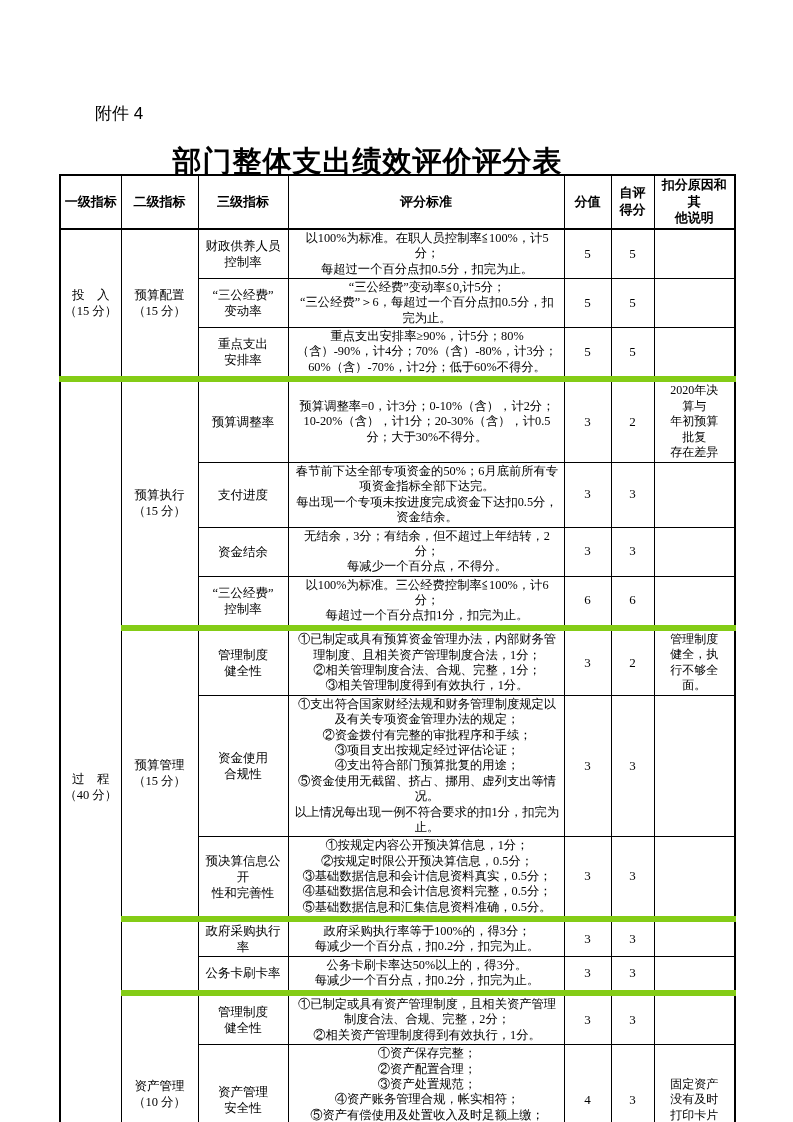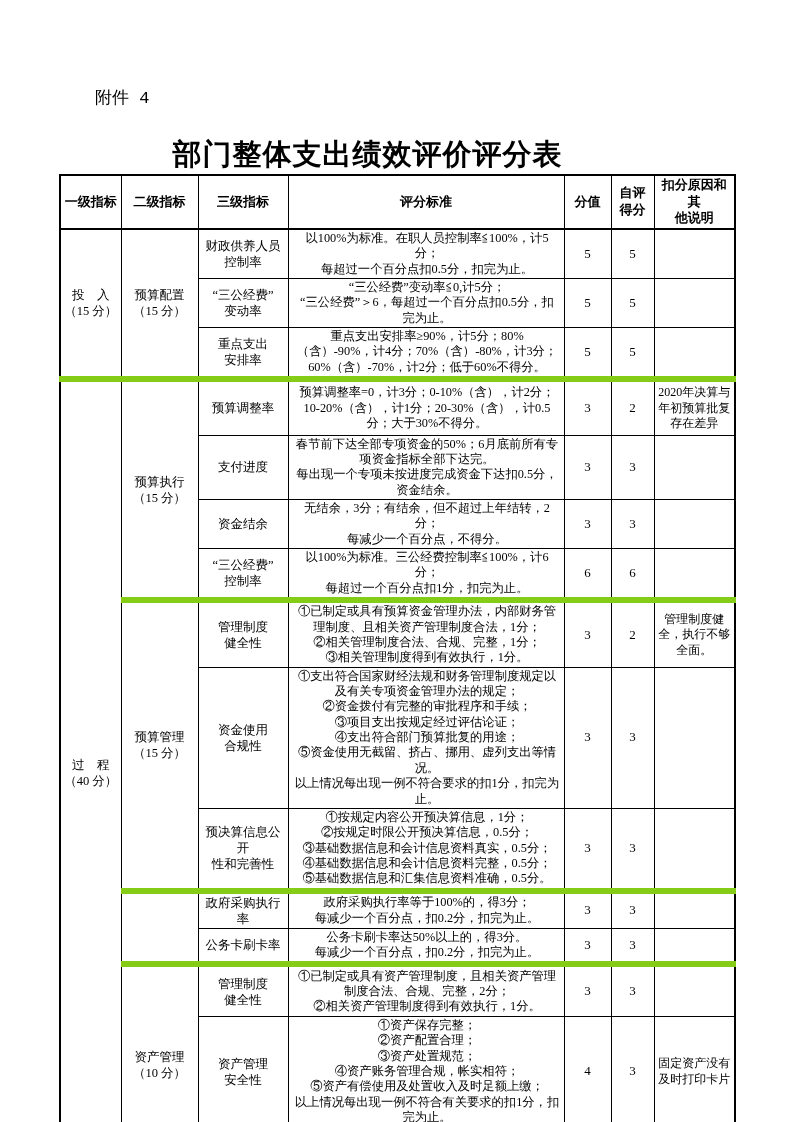--- a/index.html
+++ b/index.html
@@ -1,26 +1,26 @@
 <!DOCTYPE html>
 <html><head>
 <meta charset="utf-8">
 <style>
   html,body{margin:0;padding:0;}
   body{
     width:793px;height:1122px;background:#ffffff;position:relative;
     font-family:"Liberation Serif","DejaVu Serif",serif;color:#000;
   }
   .attachment{
-    position:absolute;left:95px;top:86px;font-size:17px;
-    font-family:Liberation Mono, monospace;
+    position:absolute;left:95px;top:102px;font-size:17px;
+    font-family:Liberation Sans, sans-serif;
     text-align:right;
   }
   .doc-title{
-    position:absolute;left:0;top:135px;width:735px;text-align:center;
+    position:absolute;left:0;top:142px;width:735px;text-align:center;
     font-size:29px;font-weight:bold;letter-spacing:1px;
     font-family:"Liberation Sans","DejaVu Sans",sans-serif;
   }
   table.score-table{
     position:absolute;left:59px;top:174px;width:675px;
     border-collapse:collapse;table-layout:fixed;
     border:2px solid #000;
   }
   .score-table th,.score-table td{
     border:1px solid #000;
@@ -29,21 +29,21 @@
     padding:1px 2px;font-size:12.5px;line-height:1.28;
     overflow:hidden;
   }
   .score-table th{
     font-weight:bold;font-size:13px;border-bottom:2px solid #000;height:34px;
   }
   .score-table td.crit{
     text-align:center;padding:1px 4px 1px 6px;font-size:12.3px;line-height:1.25;
   }
   .score-table td.score,.score-table td.self{font-size:13px;}
-  .score-table td.remark{font-size:12px;line-height:1.3;padding:1px 2px;}
+  .score-table td.remark{font-size:12px;line-height:1.3;padding:1px 14px;}
   .score-table tr.sec td{border-top:6px solid #84cc16;}
 </style>
 </head>
 <body>
 
 <div class="attachment">附件 4</div>
 <div class="doc-title">部门整体支出绩效评价评分表</div>
 
 <table class="score-table">
   <colgroup>

